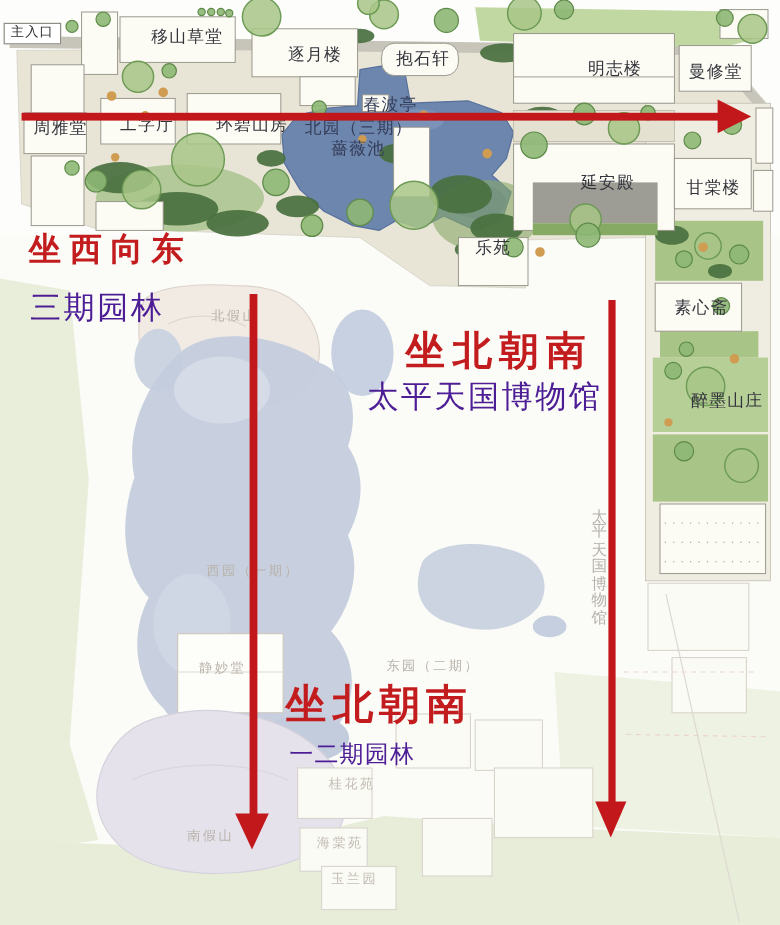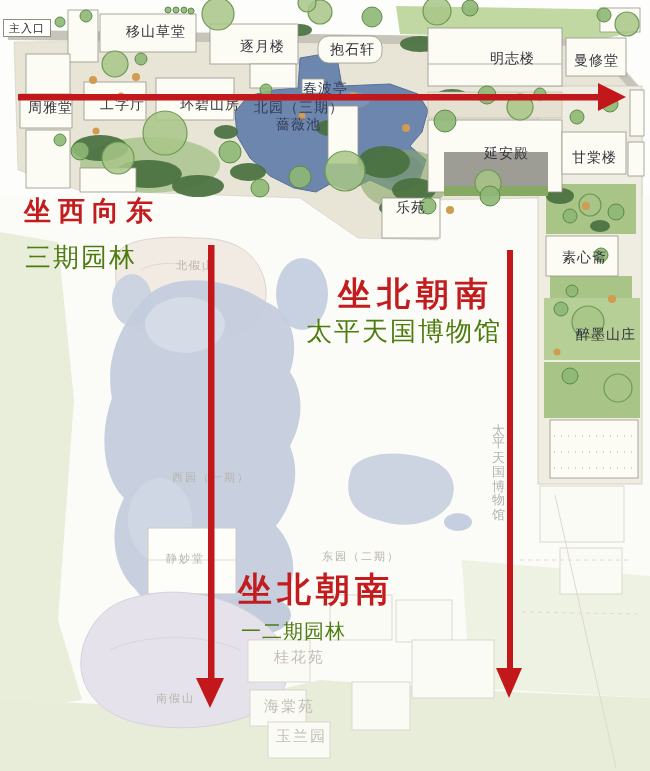--- a/index.html
+++ b/index.html
@@ -1,29 +1,29 @@
 <!DOCTYPE html>
 <html><head>
 <meta charset="utf-8">
 <style>
   html,body{margin:0;padding:0;background:#ffffff;}
   .stage{position:relative;width:650px;height:771px;overflow:hidden;background:#fdfdfb;
-         font-family:Liberation Serif, serif;}
+         font-family:Liberation Mono, monospace;}
   .stage svg{position:absolute;left:0;top:0;}
   .layer-labels,.layer-ann{position:absolute;left:0;top:0;width:650px;height:771px;pointer-events:none;}
   .ml{position:absolute;font-size:14px;color:#34343c;letter-spacing:1px;white-space:nowrap;line-height:1;}
   .ml.onwater{color:#333c58;}
   .ml.faint{color:#b9b3ab;font-size:11px;letter-spacing:2px;}
-  .ml.faint2{color:#c3bdb4;font-size:15px;letter-spacing:2px;}
+  .ml.faint2{color:#c3bdb4;font-size:11px;letter-spacing:2px;}
   .entrance{position:absolute;left:3px;top:19px;background:#ffffff;border:1px solid #8f8d84;
             padding:2px 5px;font-size:11px;color:#2a2a2a;letter-spacing:1px;line-height:1.1;}
   .vlabel{position:absolute;left:492px;top:413px;writing-mode:vertical-rl;text-orientation:upright;
           font-size:13px;letter-spacing:14px;color:#b6b2ac;line-height:1;}
   .ann-title{position:absolute;font-weight:bold;color:#c31c1e;line-height:1;white-space:nowrap;}
-  .ann-sub{position:absolute;color:#4d7c0f;line-height:1;white-space:nowrap;}
+  .ann-sub{position:absolute;color:#4c1d95;line-height:1;white-space:nowrap;}
   .t-we{left:24px;top:198px;font-size:27px;letter-spacing:7px;}
   .s-we{left:25px;top:245px;font-size:26px;letter-spacing:2px;}
   .t-mu{left:338px;top:278px;font-size:33px;letter-spacing:6px;}
   .s-mu{left:306px;top:319px;font-size:26px;letter-spacing:2px;}
   .t-ga{left:238px;top:573px;font-size:34px;letter-spacing:5px;}
   .s-ga{left:241px;top:621px;font-size:20px;letter-spacing:1px;}
   
   .bld{fill:#fcfcf5;stroke:#97958a;stroke-width:.8;}
   .bldf{fill:#fbfbf6;stroke:#d8d4cb;stroke-width:.9;}
   .tree{fill:#a8c687;fill-opacity:.85;stroke:#6d9a55;stroke-width:1.2;}

